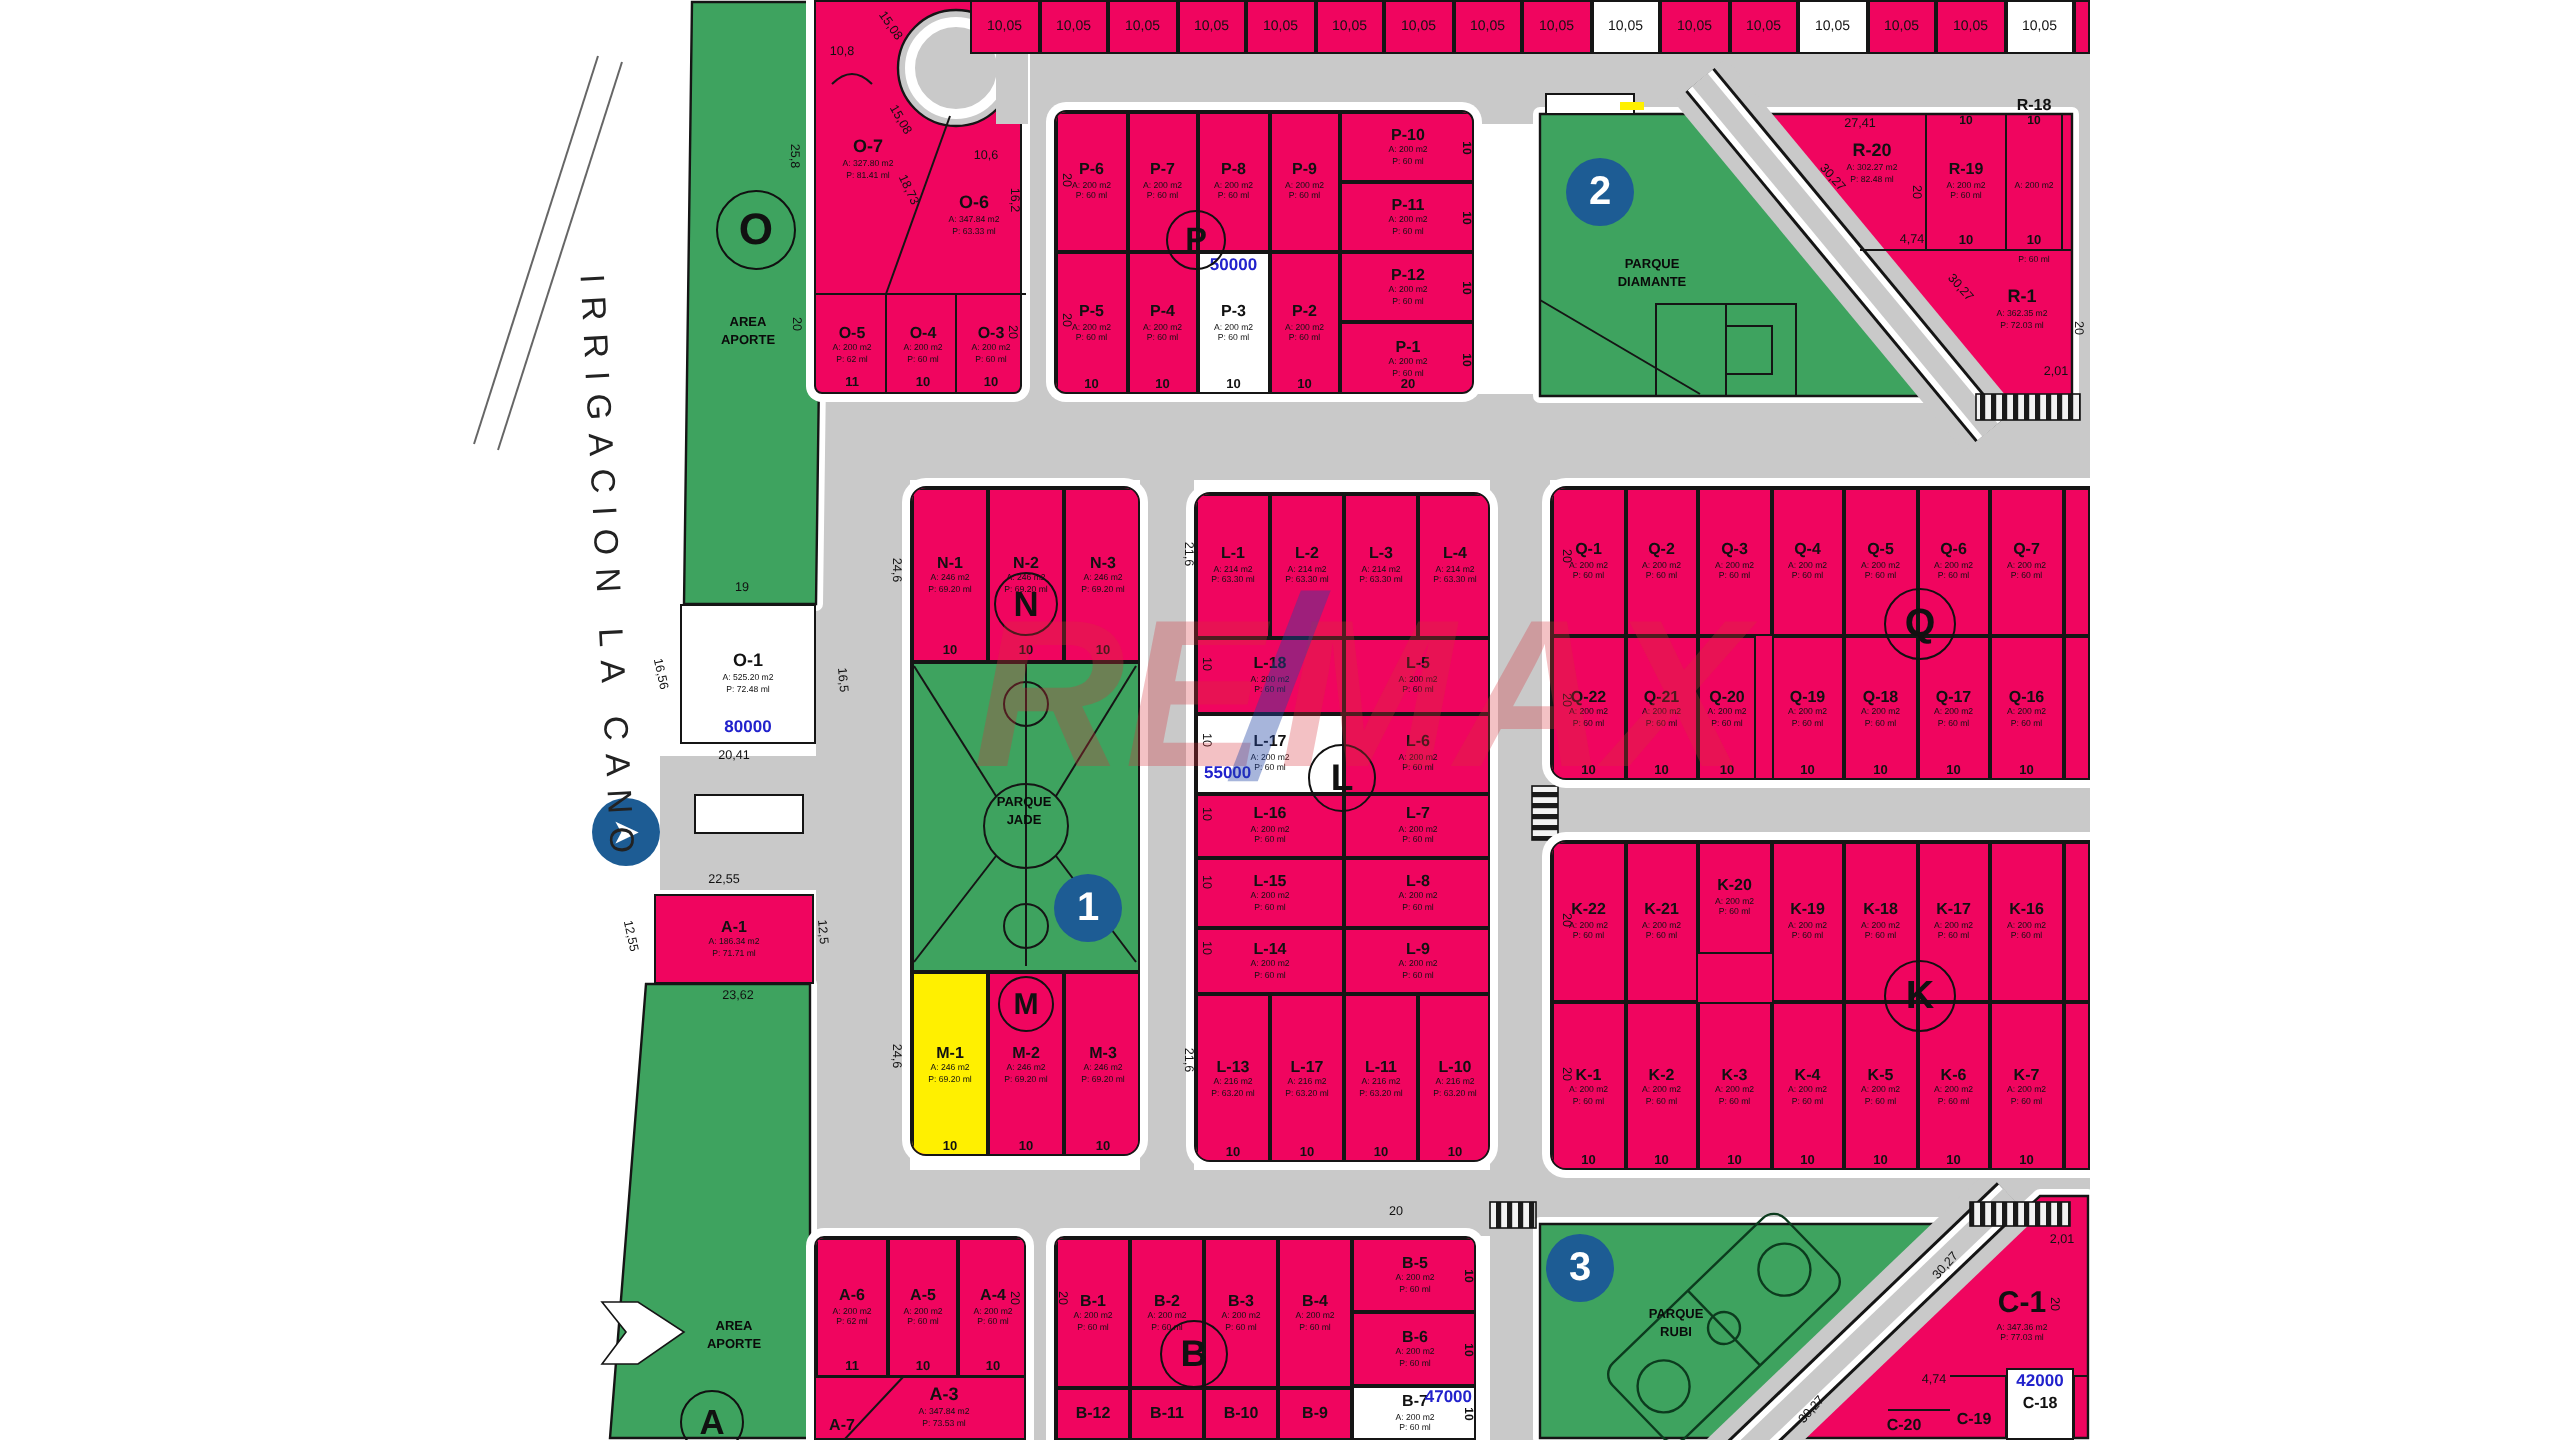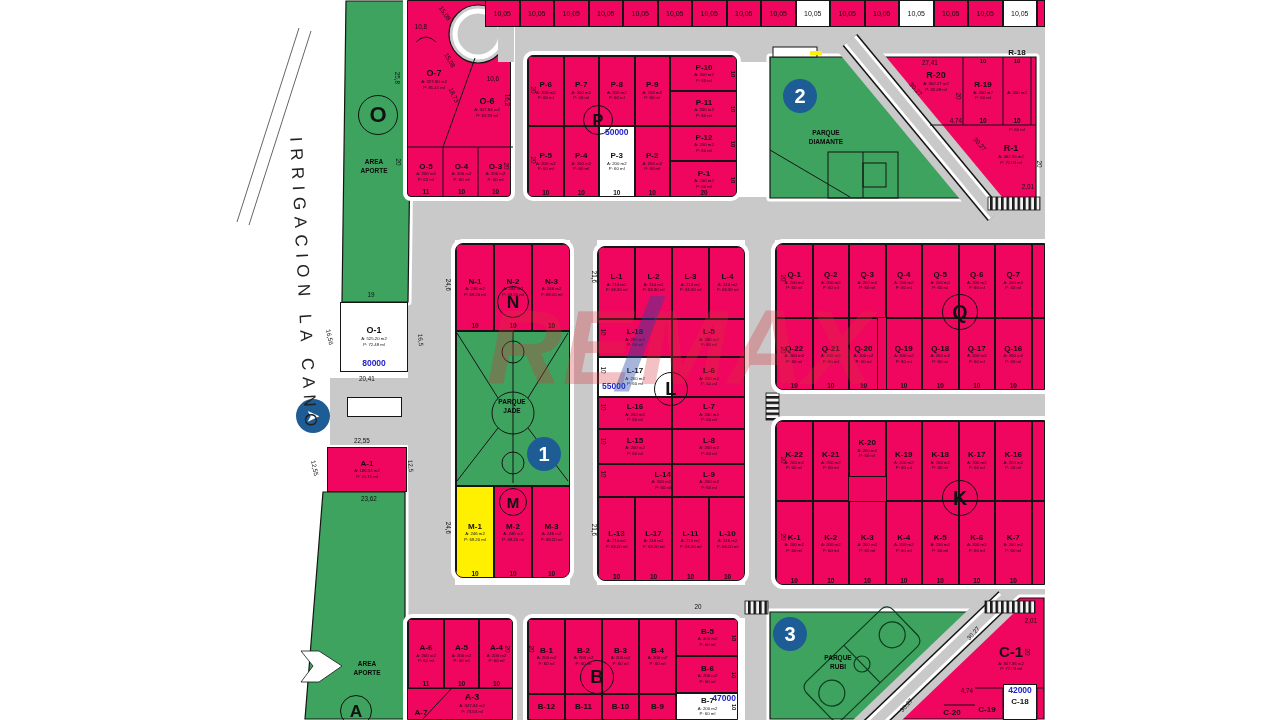--- a/index.html
+++ b/index.html
@@ -345,21 +345,21 @@
       <div class="lot f-p" style="left: 0px; top: 182px; width: 74px; height: 35px; position: absolute;">
         <div class="code">L-15</div>
         <div class="sub">A: 200 m2</div>
         <div class="sub">P: 60 ml</div>
       </div>
       <div class="lot f-p" style="left: 74px; top: 182px; width: 74px; height: 35px; position: absolute;">
         <div class="code">L-8</div>
         <div class="sub">A: 200 m2</div>
         <div class="sub">P: 60 ml</div>
       </div>
-      <div class="lot f-p" style="left: 0px; top: 217px; width: 74px; height: 33px; position: absolute; align-items: flex-end;">
+      <div class="lot f-p" style="left: 0px; top: 217px; width: 74px; height: 33px; position: absolute;">
         <div class="code">L-14</div>
         <div class="sub">A: 200 m2</div>
         <div class="sub">P: 60 ml</div>
       </div>
       <div class="lot f-p" style="left: 74px; top: 217px; width: 74px; height: 33px; position: absolute;">
         <div class="code">L-9</div>
         <div class="sub">A: 200 m2</div>
         <div class="sub">P: 60 ml</div>
       </div>
       <div class="lot f-p" style="left: 0px; top: 250px; width: 37px; height: 85px; position: absolute;">

